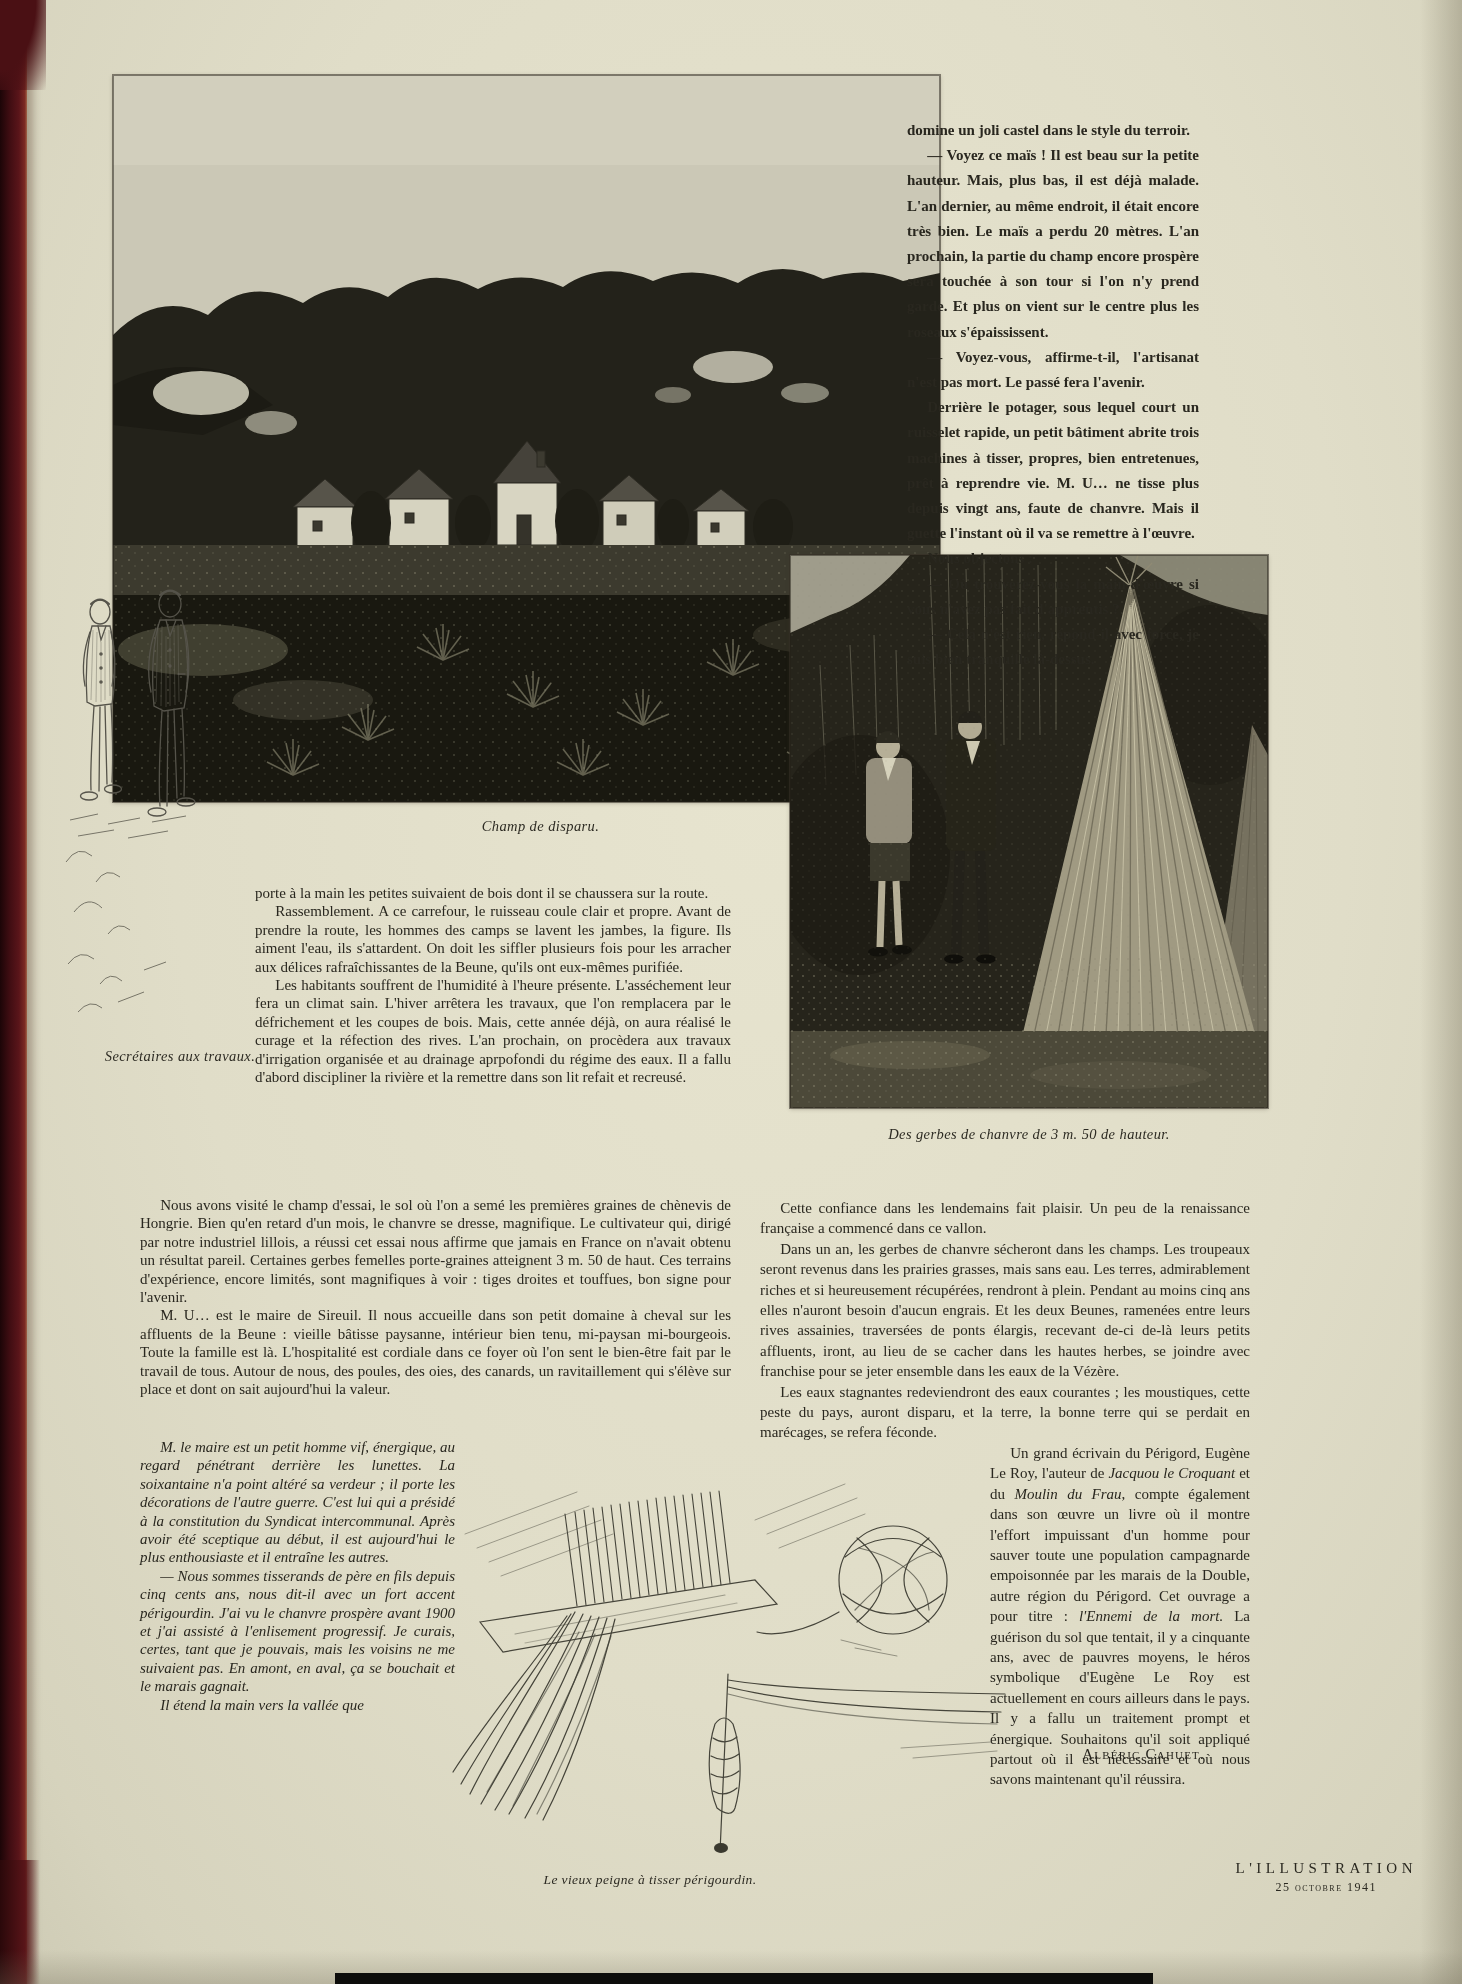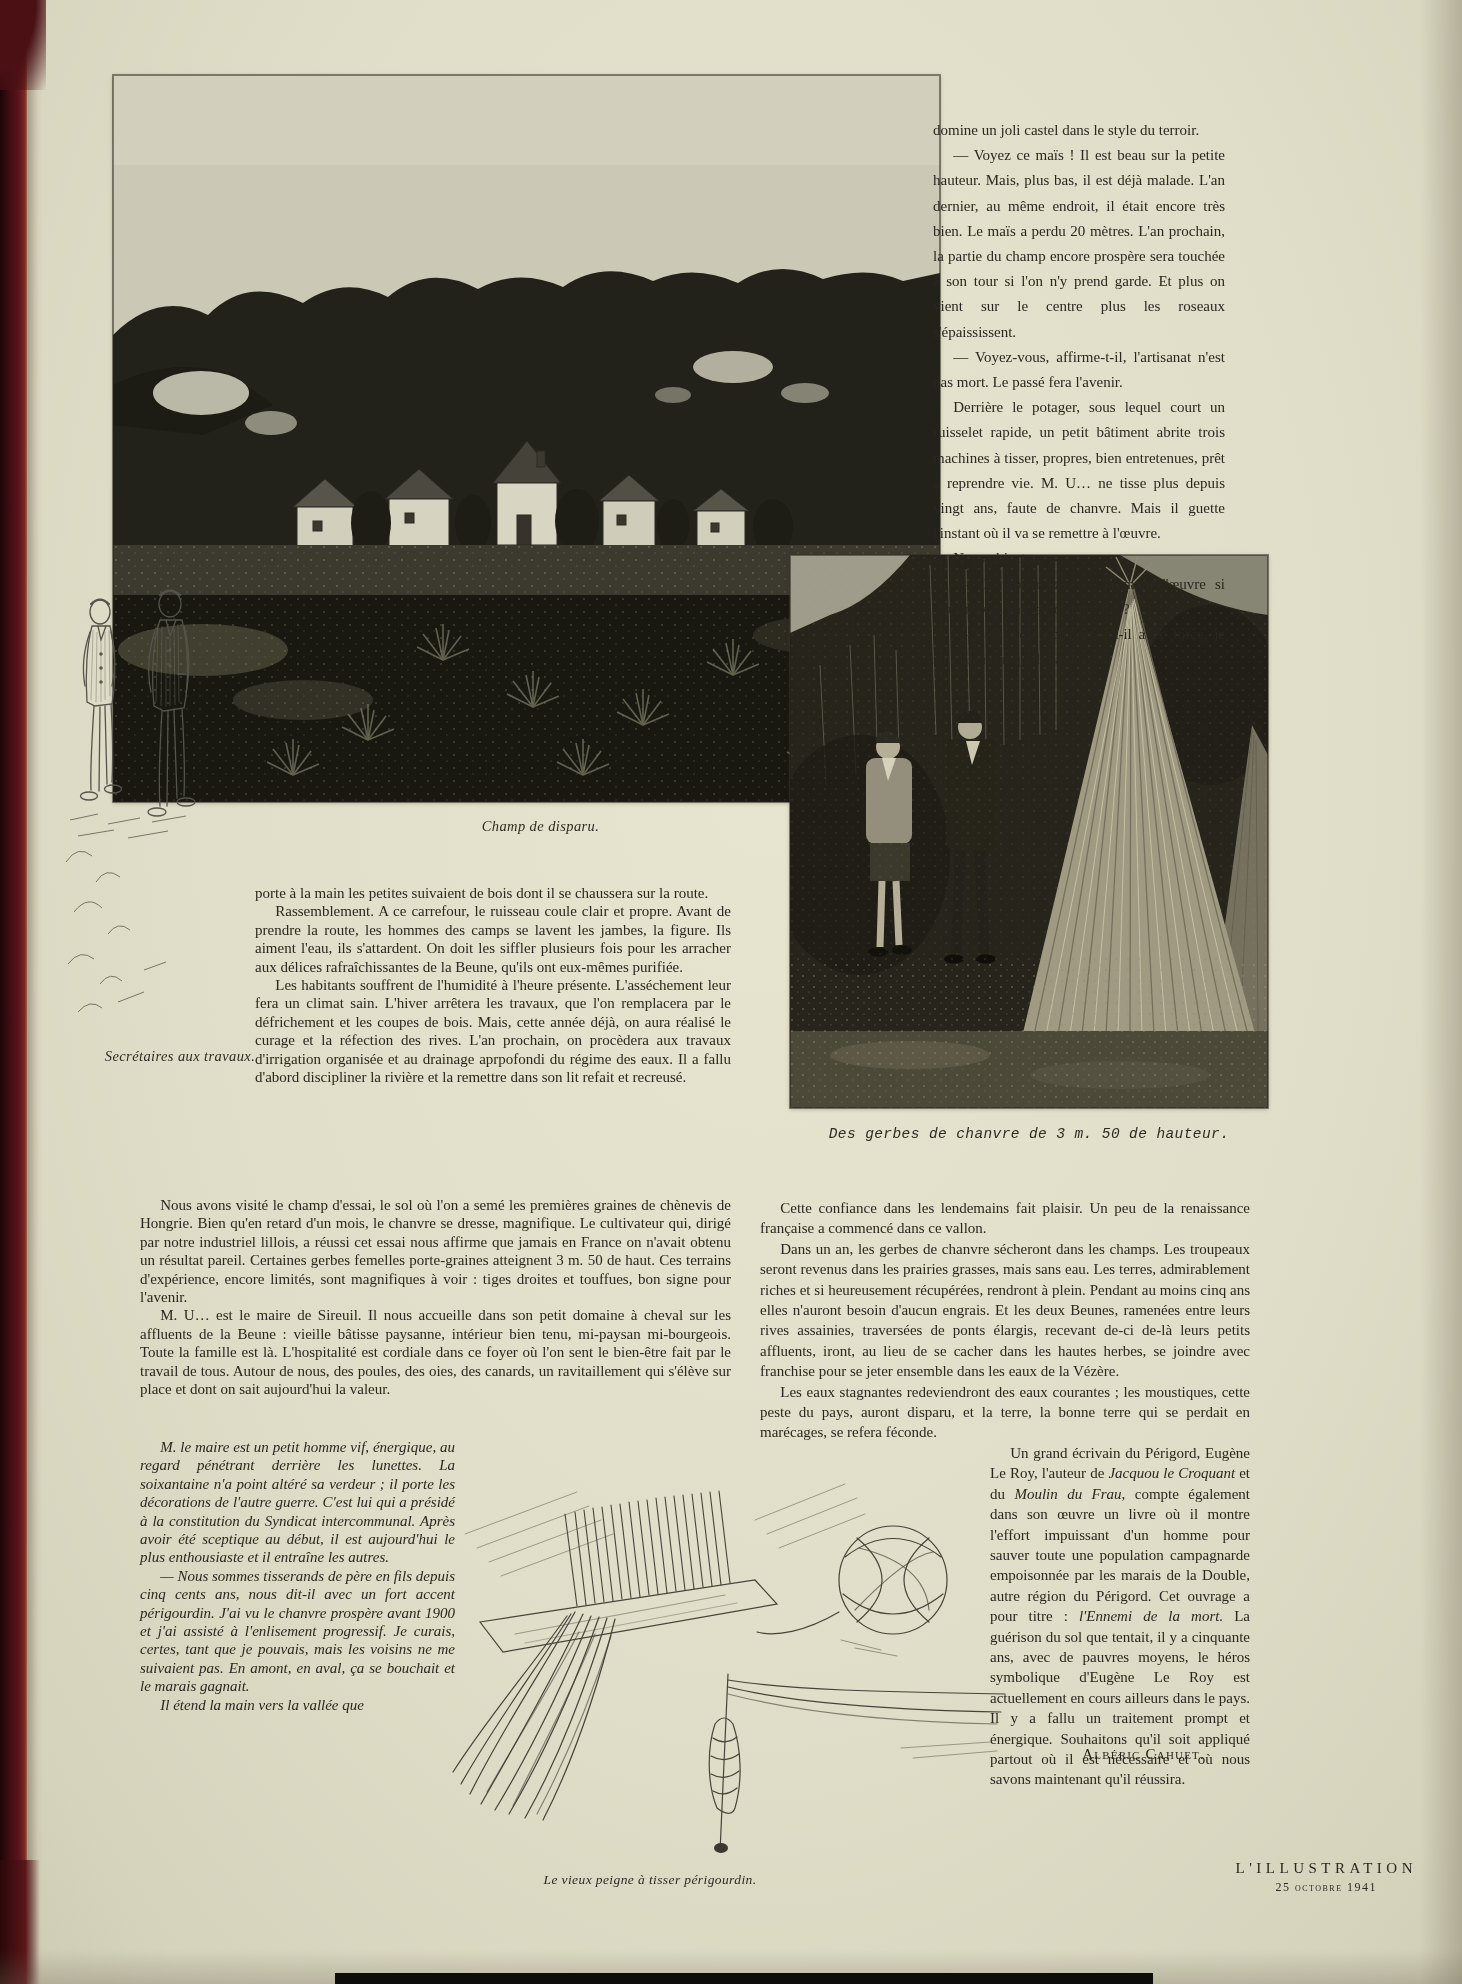--- a/index.html
+++ b/index.html
@@ -24,33 +24,33 @@
 
   
   .photo{position:absolute; box-shadow:0 0 0 1px rgba(52,48,38,.55), 0 1px 4px rgba(60,55,40,.35);}
   .sketch{position:absolute;}
   svg{display:block;}
 
   
   .col{position:absolute; text-align:justify;}
   .col p{margin:0; text-indent:1.35em; hyphens:none;}
   .col p.noindent{text-indent:0;}
-  .col-rt{left:933px; top:118px; width:292px; font-size:15px; line-height:25.2px;}
+  .col-rt{left:907px; top:118px; width:292px; font-size:15px; line-height:25.2px;font-weight:bold;}
   .col-m1{left:140px; top:884px; width:591px; font-size:15px; line-height:18.4px;}
   .col-m2{left:140px; top:1196px; width:591px; font-size:15px; line-height:18.4px;}
   .col-m3{left:140px; top:1438px; width:591px; font-size:15px; line-height:18.4px;font-style:italic;}
   .col-rb{left:760px; top:1198px; width:490px; font-size:15px; line-height:20.4px;}
   .sp-l{float:left; width:115px; height:243px;}
   .sp-r3{float:right; width:276px; height:412px; margin-top:18px;}
   .sp-l4{float:left; width:230px; height:318px; margin-top:20px;}
 
   .caption{position:absolute; font-style:italic; font-size:14.5px; color:#2d2b23; text-align:center; letter-spacing:.4px;}
   .cap-top{left:113px; top:818px; width:855px;}
   .cap-boys{left:40px; top:1048px; width:280px;}
-  .cap-gerbes{left:790px; top:1126px; width:478px;font-family:Liberation Mono, monospace;}
+  .cap-gerbes{left:790px; top:1126px; width:478px;}
   .cap-comb{left:390px; top:1872px; width:520px; font-size:13.5px;}
 
   .signature{position:absolute; left:955px; top:1746px; width:250px; text-align:right;
     font-variant:small-caps; font-size:15px; letter-spacing:1.2px; color:#26241d;}
   .footer{position:absolute; right:45px; top:1860px; text-align:center;}
   .footer .mag{font-size:15px; letter-spacing:4.5px; color:#2a2820;}
   .footer .date{font-size:12px; font-variant:small-caps; letter-spacing:1.5px; margin-top:3px; color:#2a2820;}
 </style>
 </head>
 <body>

